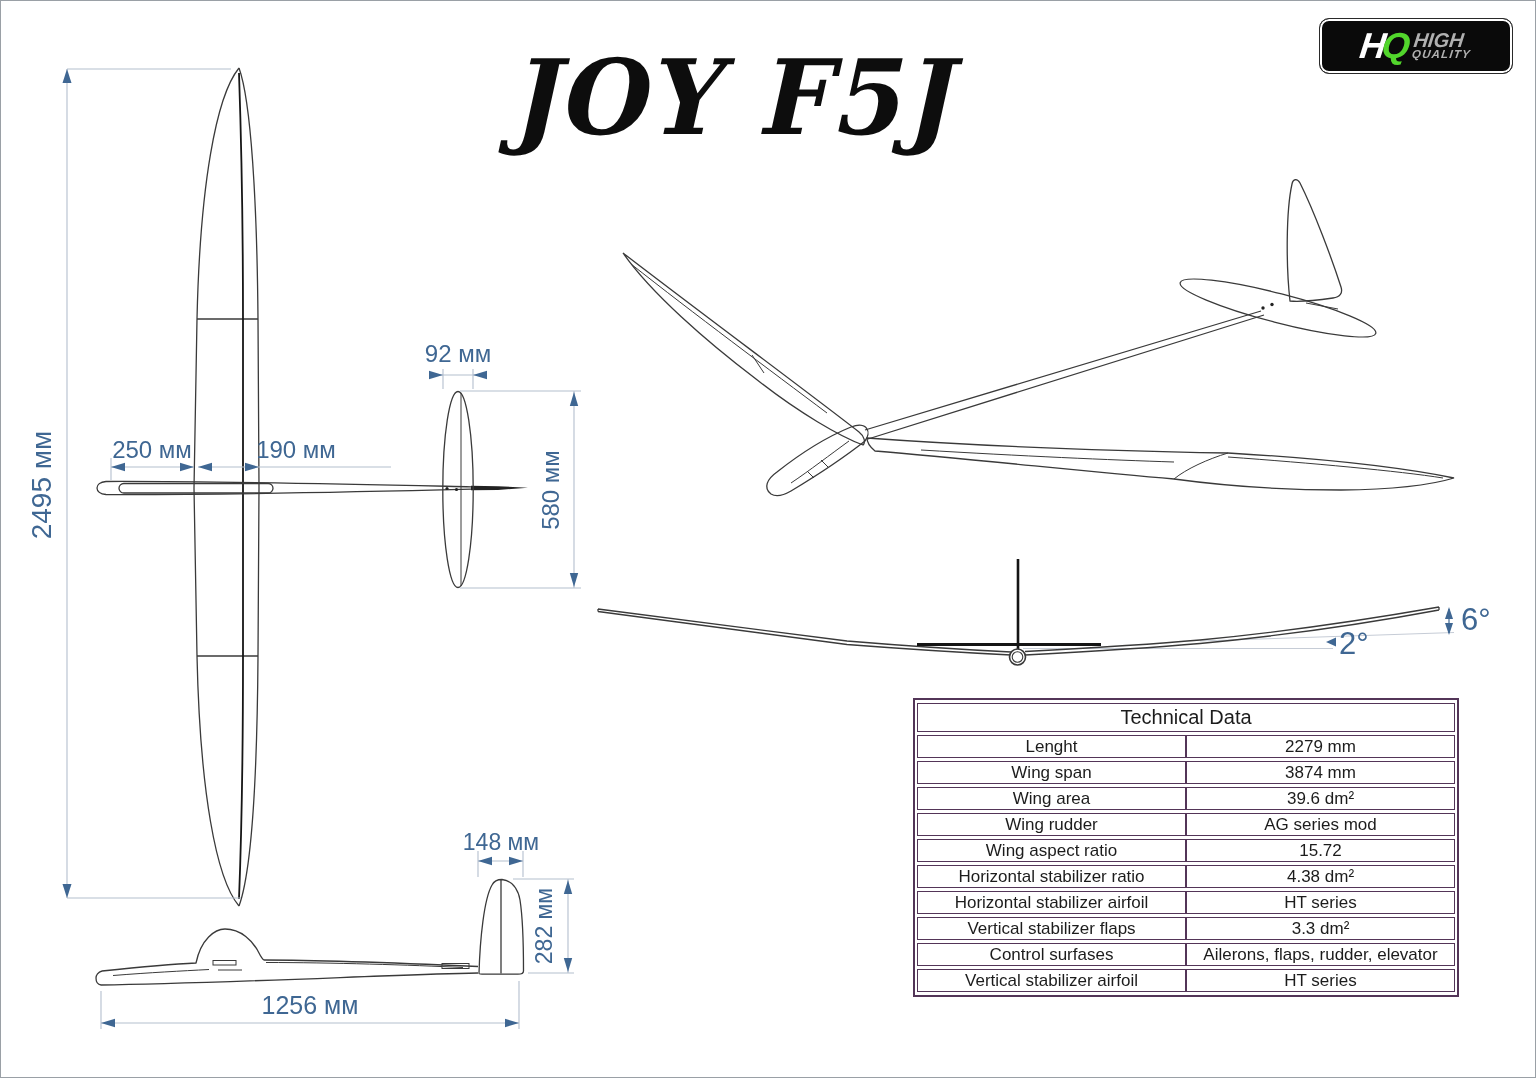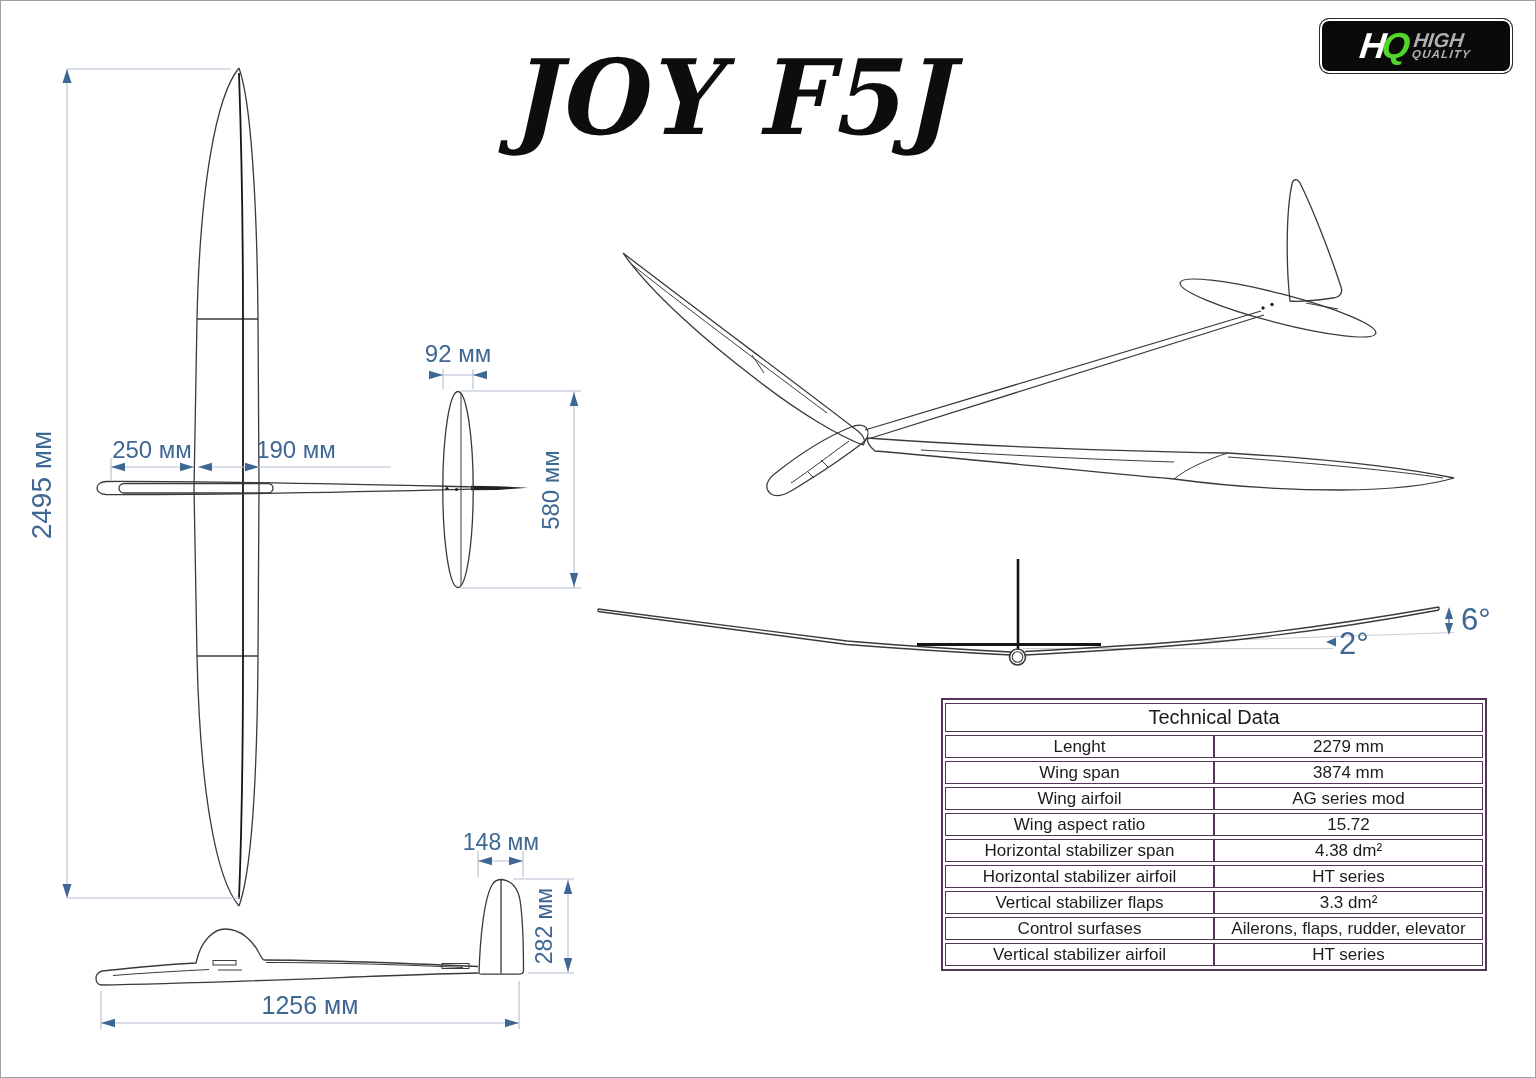--- a/index.html
+++ b/index.html
@@ -22,21 +22,21 @@
     box-shadow:inset 0 0 0 2px #ffffff;
     display:flex;align-items:center;justify-content:center;box-sizing:border-box;
   }
   .logo-inner{display:flex;align-items:center;transform:skewX(-7deg);}
   .logo-h{color:#ffffff;font-weight:900;font-style:italic;font-size:36px;line-height:1;letter-spacing:-2px;}
   .logo-q{color:#52d62c;font-weight:900;font-style:italic;font-size:36px;line-height:1;margin-left:-2px;}
   .logo-text{display:flex;flex-direction:column;margin-left:3px;align-items:flex-start;}
   .logo-high{color:#b0b0b0;font-weight:900;font-style:italic;font-size:20px;line-height:0.9;letter-spacing:0px;}
   .logo-quality{color:#b0b0b0;font-weight:900;font-style:italic;font-size:11.5px;line-height:1;letter-spacing:1.2px;}
   table.tech-table{
-    position:absolute;left:940px;top:697px;width:546px;
+    position:absolute;left:912px;top:697px;width:546px;
     border-collapse:separate;border-spacing:0 3px;
     border:2px solid #533558;background:#fff;padding:0 2px;
     color:#1c1c1c;table-layout:fixed;
   }
   table.tech-table th{
     border:1.5px solid #533558;font-weight:400;font-size:20px;height:25px;padding:1px 4px;text-align:center;
   }
   table.tech-table td{
     border:1.5px solid #533558;font-size:17px;height:21px;padding:0 0;text-align:center;
     overflow:hidden;white-space:nowrap;
@@ -221,29 +221,33 @@
   <tbody>
     <tr>
       <td class="c1">Lenght</td>
       <td>2279 mm</td>
     </tr>
     <tr>
       <td class="c1">Wing span</td>
       <td>3874 mm</td>
     </tr>
     <tr>
-      <td class="c1">Wing airfoil</td>
+      <td class="c1">Wing area</td>
+      <td>39.6 dm²</td>
+    </tr>
+    <tr>
+      <td class="c1">Wing rudder</td>
       <td>AG series mod</td>
     </tr>
     <tr>
       <td class="c1">Wing aspect ratio</td>
       <td>15.72</td>
     </tr>
     <tr>
-      <td class="c1">Horizontal stabilizer span</td>
+      <td class="c1">Horizontal stabilizer ratio</td>
       <td>4.38 dm²</td>
     </tr>
     <tr>
       <td class="c1">Horizontal stabilizer airfoil</td>
       <td>HT series</td>
     </tr>
     <tr>
       <td class="c1">Vertical stabilizer flaps</td>
       <td>3.3 dm²</td>
     </tr>

